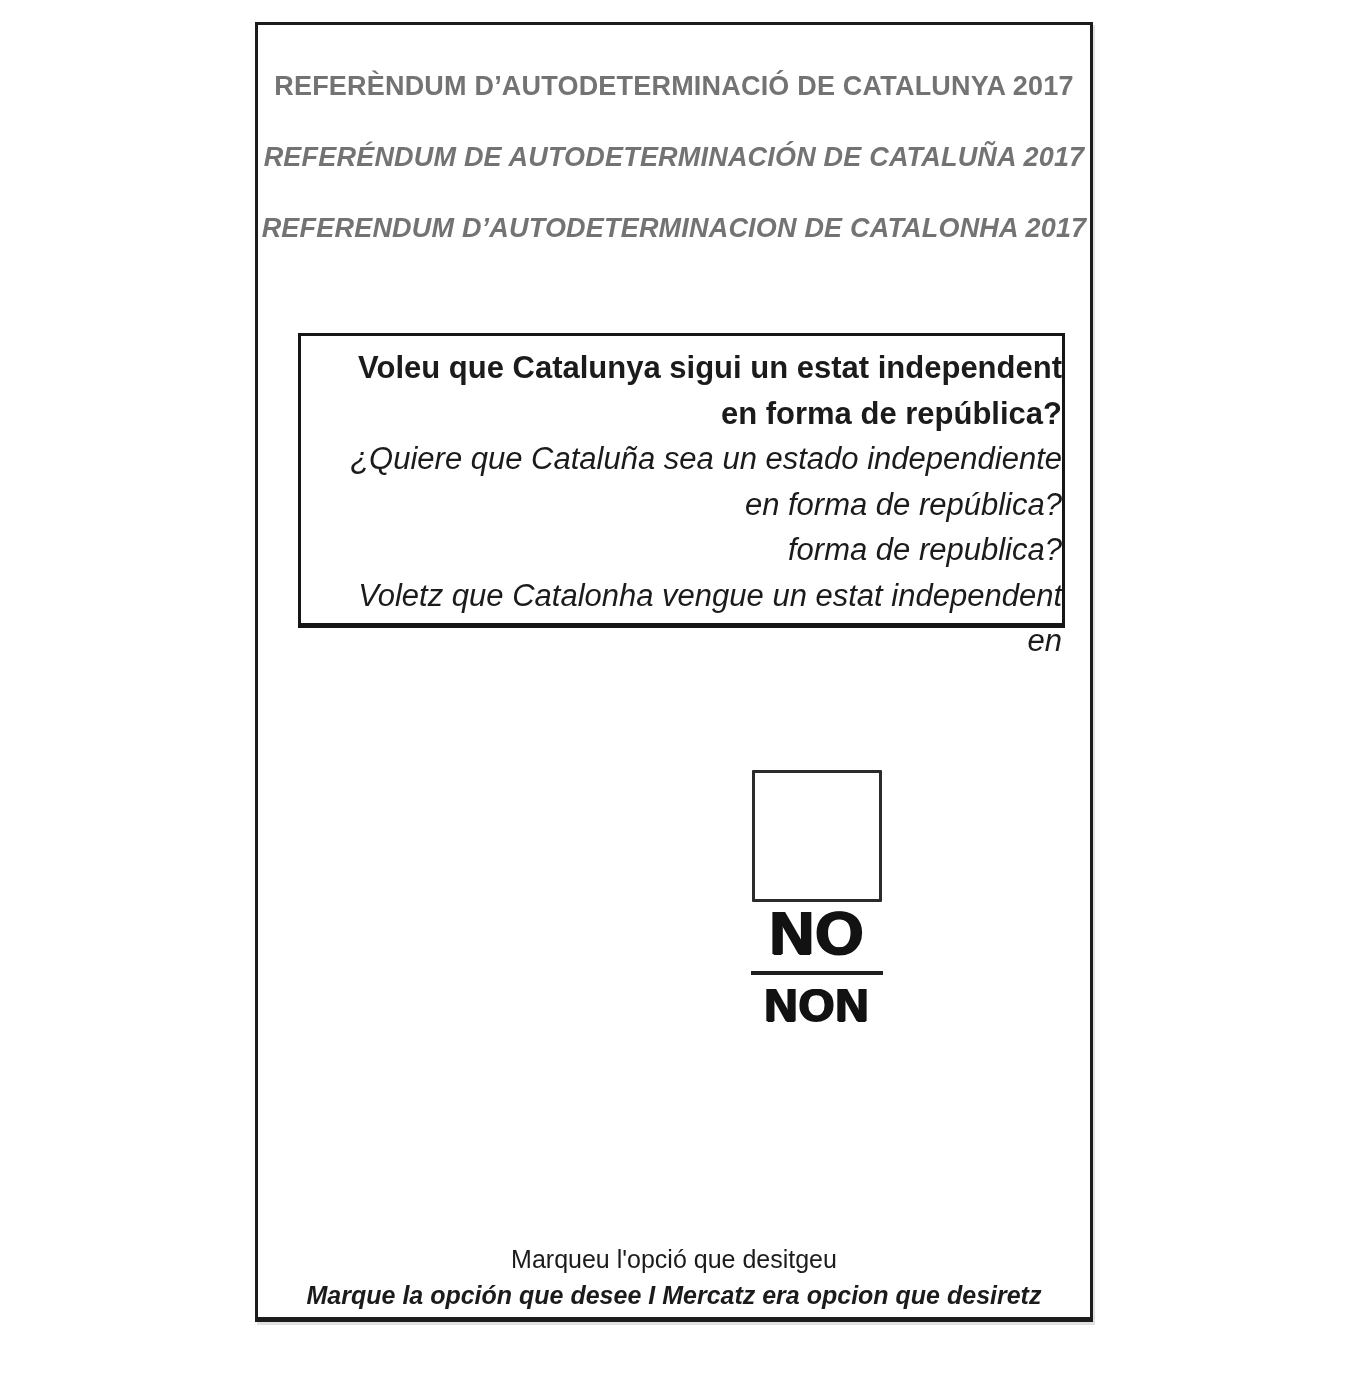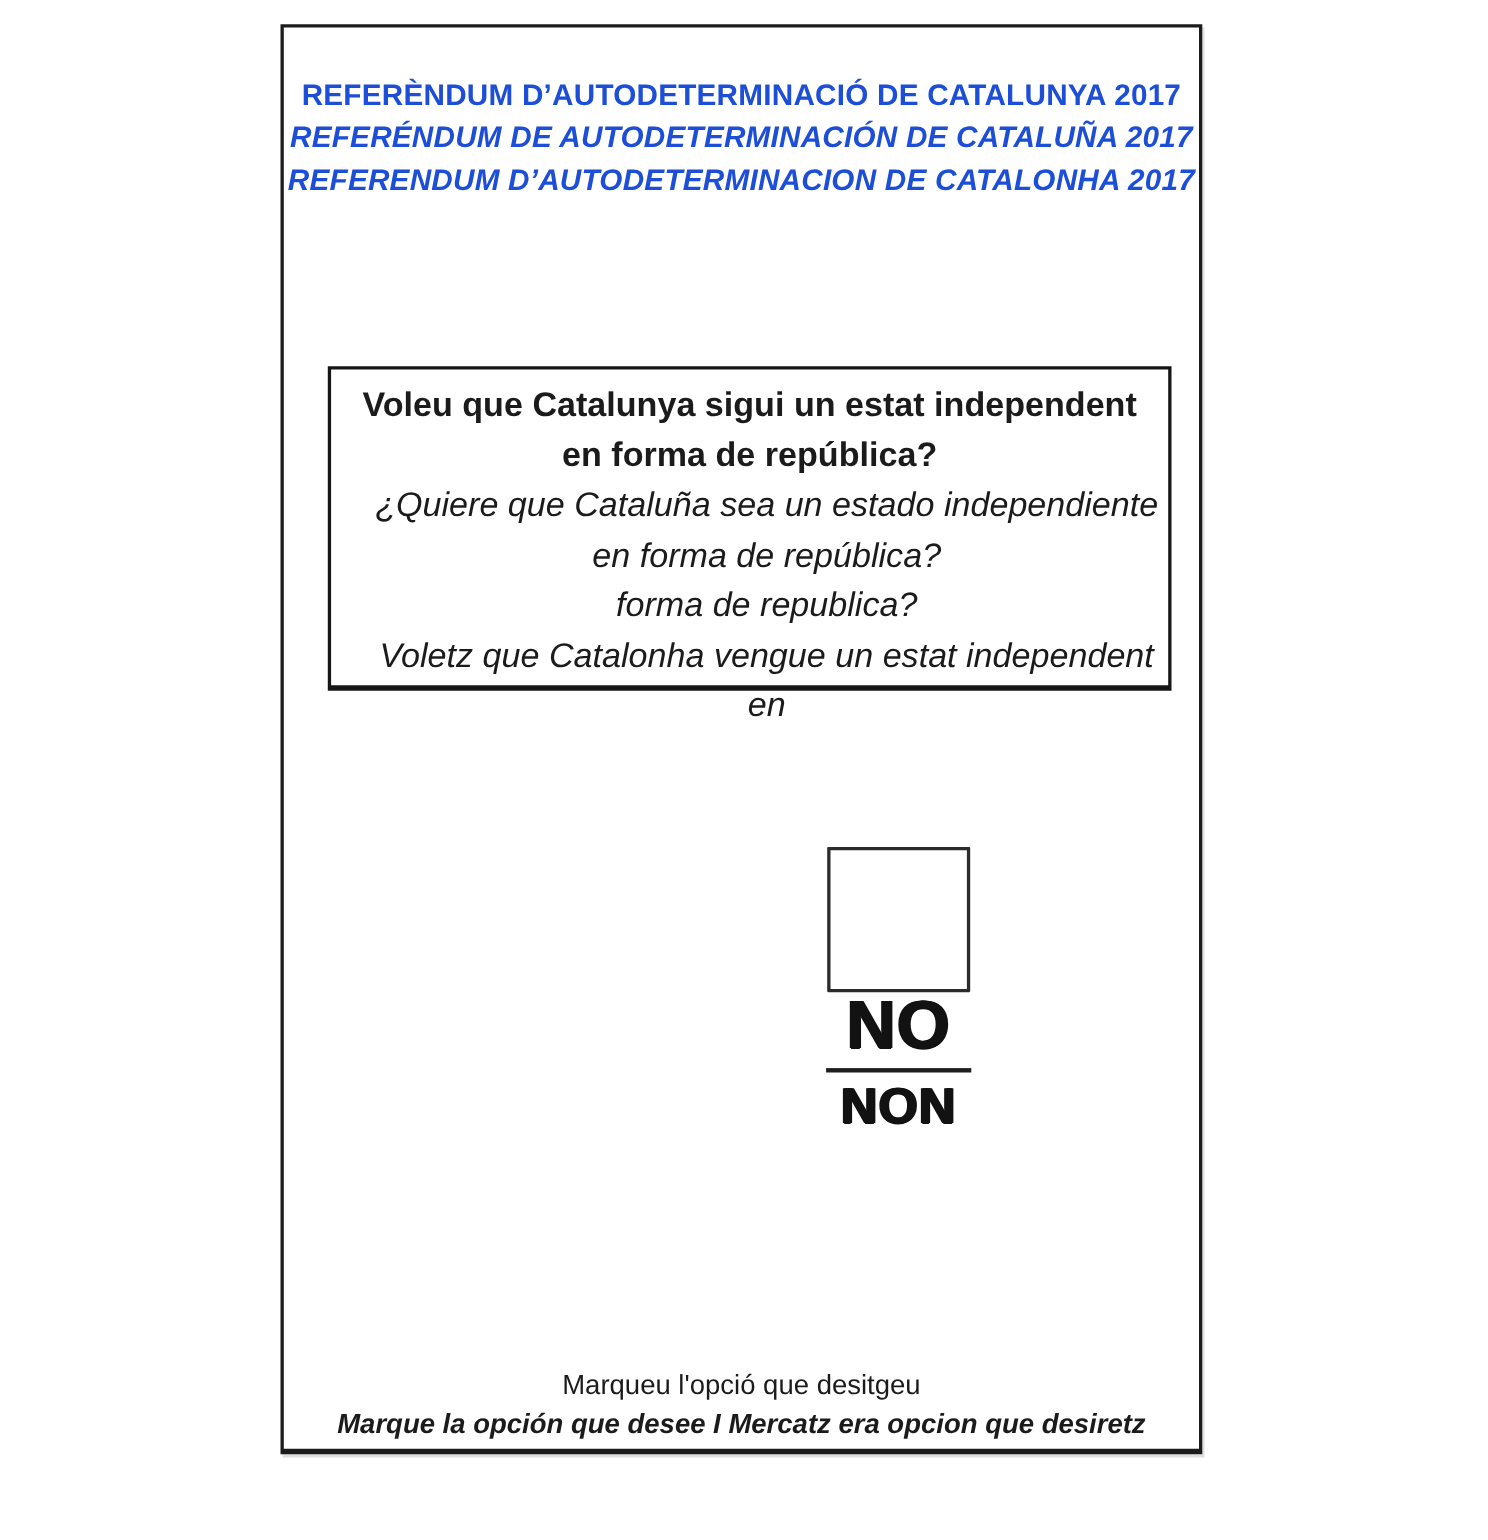--- a/index.html
+++ b/index.html
@@ -28,47 +28,48 @@
   }
 
   
   .title-block {
     position: absolute;
     top: 42px;
     left: 0;
     width: 100%;
     text-align: center;
     line-height: 39px;
-    color: #1d4ed8;
+    color: #737373;
   }
   .title-line-1 {
     font-size: 27px;
     font-weight: 700;
     letter-spacing: 0.2px;
     display: block;
   }
   .title-line-2, .title-line-3 {
     font-size: 27px;
     font-weight: 700;
     font-style: italic;
     letter-spacing: 0.2px;
     display: block;
+    margin-top: 32px;
   }
 
   
   .question-box {
     position: absolute;
     left: 40px;
     top: 308px;
     width: 767px;
     height: 295px;
     border: 3px solid #161616;
     border-bottom-width: 5px;
     padding-top: 9px;
-    text-align: center;
+    text-align: right;
     color: #1b1b1b;
   }
   .question-box p {
     font-size: 31px;
     line-height: 45.5px;
   }
   .q-catalan { font-weight: 700; }
   .q-spanish, .q-occitan { font-style: italic; font-weight: 400; margin-left: 31px; }
   .q-line { display: block; }
 

